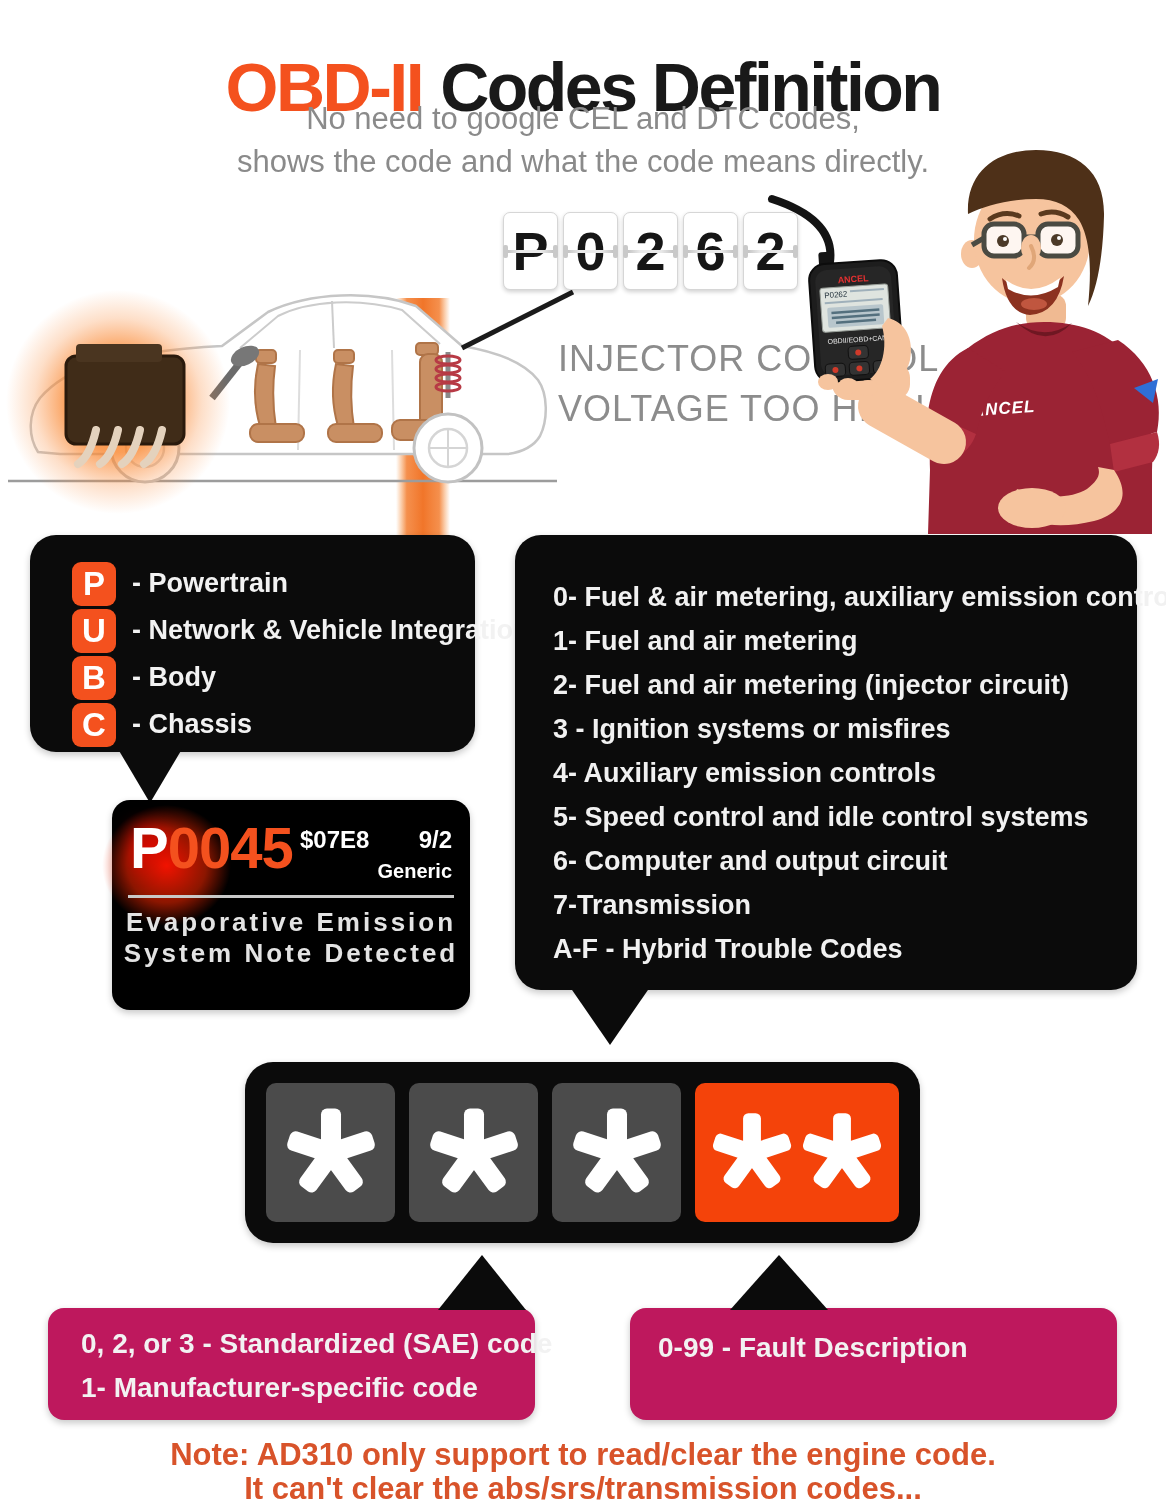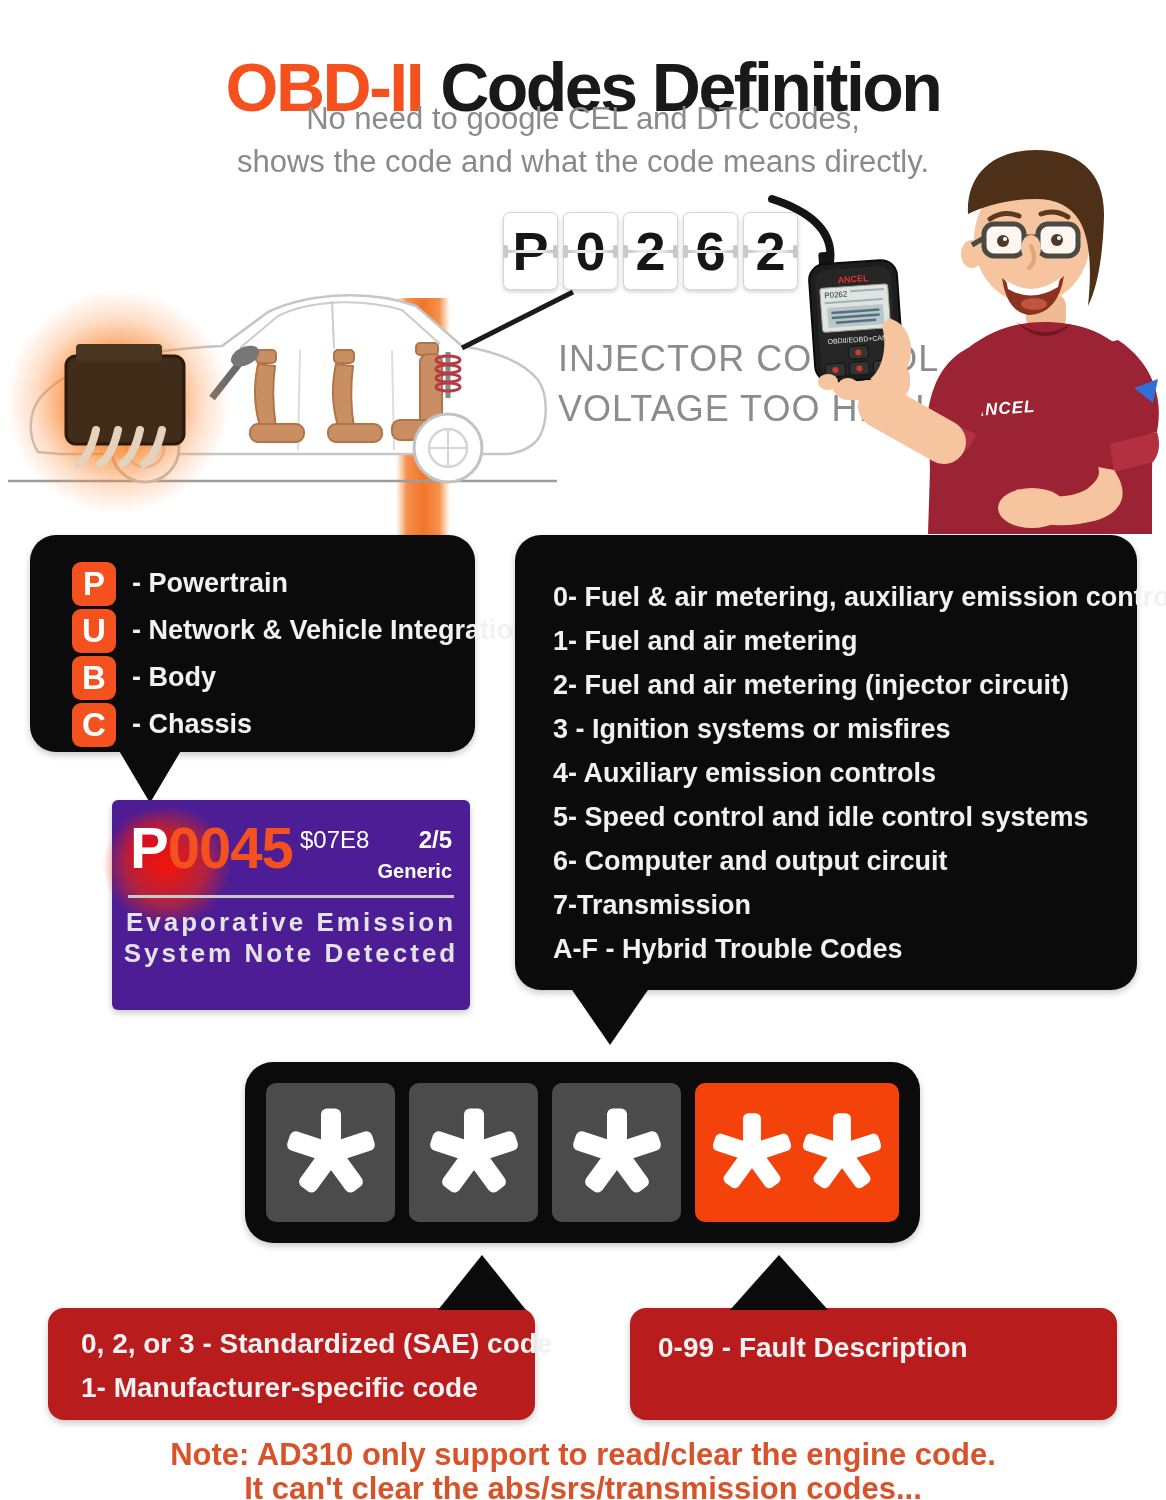--- a/index.html
+++ b/index.html
@@ -39,29 +39,29 @@
   
   .pubc{left:30px;top:535px;width:445px;height:217px;z-index:3;}
   .pubc .tail-down{left:88px;top:214px;}
   .pubc-rows{position:absolute;left:42px;top:25px;}
   .pubc-row{display:flex;align-items:center;height:47px;}
   .pubc-tile{width:44px;height:44px;background:#f4511e;border-radius:9px;display:flex;
              align-items:center;justify-content:center;color:#fff;font-size:33px;font-weight:800;}
   .pubc-label{margin-left:16px;font-size:27px;font-weight:700;color:#f2f2f2;white-space:nowrap;}
 
   
-  .codebox{left:112px;top:800px;width:358px;height:210px;background:#4c1d95;border-radius:6px;
+  .codebox{left:112px;top:800px;width:358px;height:210px;background:#000000;border-radius:18px;
            z-index:3;box-shadow:0 3px 7px rgba(0,0,0,.22);}
   .codebox .glow{position:absolute;left:-28px;top:-12px;width:165px;height:155px;border-radius:50%;
         background:radial-gradient(closest-side,rgba(255,20,0,.95),rgba(255,40,0,.55) 48%,rgba(255,60,0,0) 78%);}
   .code-main{position:absolute;left:18px;top:14px;font-size:58px;font-weight:800;letter-spacing:-1px;
              white-space:nowrap;}
   .code-main .p{color:#ffffff;text-shadow:0 0 18px rgba(255,0,0,.9);}
   .code-main .digits{color:#f4511e;}
-  .code-hex{position:absolute;left:188px;top:26px;font-size:24px;font-weight:400;color:#fff;}
+  .code-hex{position:absolute;left:188px;top:26px;font-size:24px;font-weight:700;color:#fff;}
   .code-page{position:absolute;right:18px;top:26px;font-size:24px;font-weight:700;color:#fff;}
   .code-type{position:absolute;right:18px;top:60px;font-size:20px;font-weight:700;color:#fff;}
   .code-divider{position:absolute;left:16px;right:16px;top:95px;height:3px;background:#c9c9c9;}
   .code-desc{position:absolute;left:0;top:107px;width:100%;text-align:center;font-size:26px;
              font-weight:700;color:#e3e3e3;letter-spacing:3px;line-height:31px;}
 
   
   .digits-box{left:515px;top:535px;width:622px;height:455px;z-index:3;}
   .digits-box .tail-down{left:55px;top:452px;border-left-width:40px;border-right-width:40px;border-top-width:58px;}
   .digits-list{position:absolute;left:38px;top:40px;}
@@ -69,21 +69,21 @@
 
   
   .ast-row{left:245px;top:1062px;width:675px;height:181px;background:#0b0b0b;border-radius:28px;
            display:flex;align-items:center;padding:0 21px;box-sizing:border-box;gap:14px;z-index:3;
            box-shadow:0 3px 7px rgba(0,0,0,.22);}
   .ast-cell{width:129px;height:139px;background:#4b4b4b;border-radius:10px;display:flex;
             align-items:center;justify-content:center;gap:8px;}
   .ast-cell.hl{flex:1;background:#f4430a;}
 
   
-  .legend{background:#b91c1c;border-radius:16px;color:#f2f2f2;z-index:3;
+  .legend{background:#be185d;border-radius:16px;color:#f2f2f2;z-index:3;
           box-shadow:0 3px 7px rgba(0,0,0,.22);}
   .legend-left{left:48px;top:1308px;width:487px;height:112px;}
   .legend-left .tail-up{left:390px;top:-53px;border-left-width:44px;border-right-width:44px;}
   .legend-left .l1{position:absolute;left:33px;top:20px;font-size:28px;font-weight:700;white-space:nowrap;}
   .legend-left .l2{position:absolute;left:33px;top:64px;font-size:28px;font-weight:700;white-space:nowrap;}
   .legend-right{left:630px;top:1308px;width:487px;height:112px;}
   .legend-right .tail-up{left:100px;top:-53px;border-left-width:49px;border-right-width:49px;}
   .legend-right .l1{position:absolute;left:28px;top:24px;font-size:28px;font-weight:700;white-space:nowrap;}
 
   
@@ -334,21 +334,21 @@
       </div>
     </div>
   </div>
 
   <div class="abs codebox">
     <div class="glow"></div>
     <div class="code-main">
       <span class="p">P</span><span class="digits">0045</span>
     </div>
     <div class="code-hex">$07E8</div>
-    <div class="code-page">2/5</div>
+    <div class="code-page">9/2</div>
     <div class="code-type">Generic</div>
     <div class="code-divider"></div>
     <div class="code-desc">
       <div>Evaporative Emission</div>
       <div>System Note Detected</div>
     </div>
   </div>
 
   <div class="abs blackbox digits-box">
     <div class="tail-down"></div>

